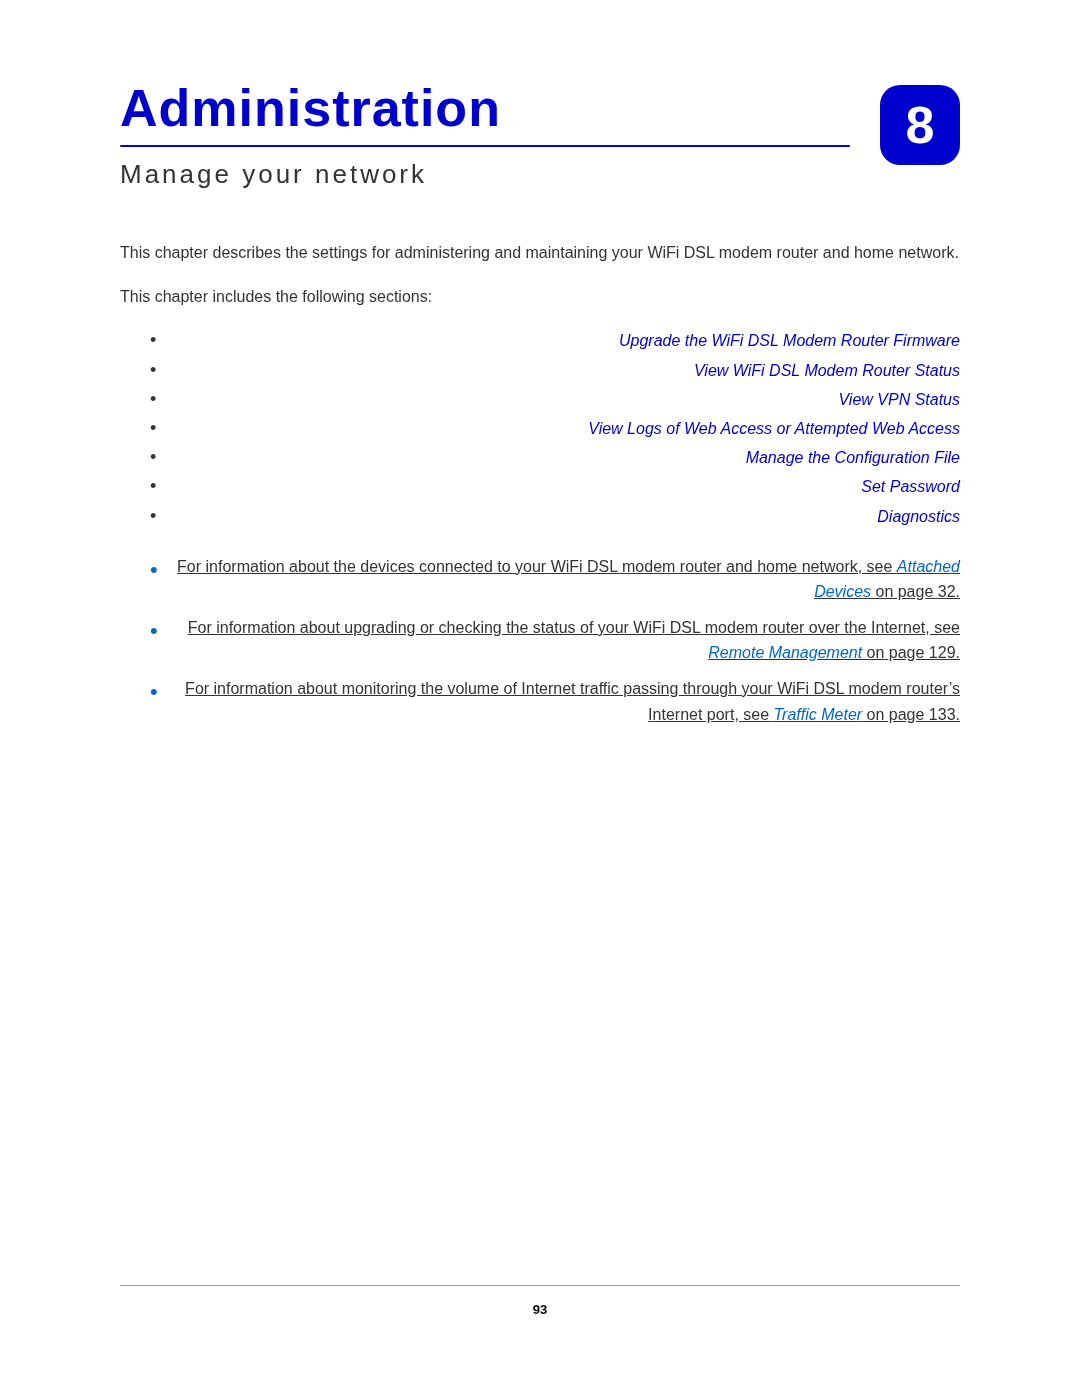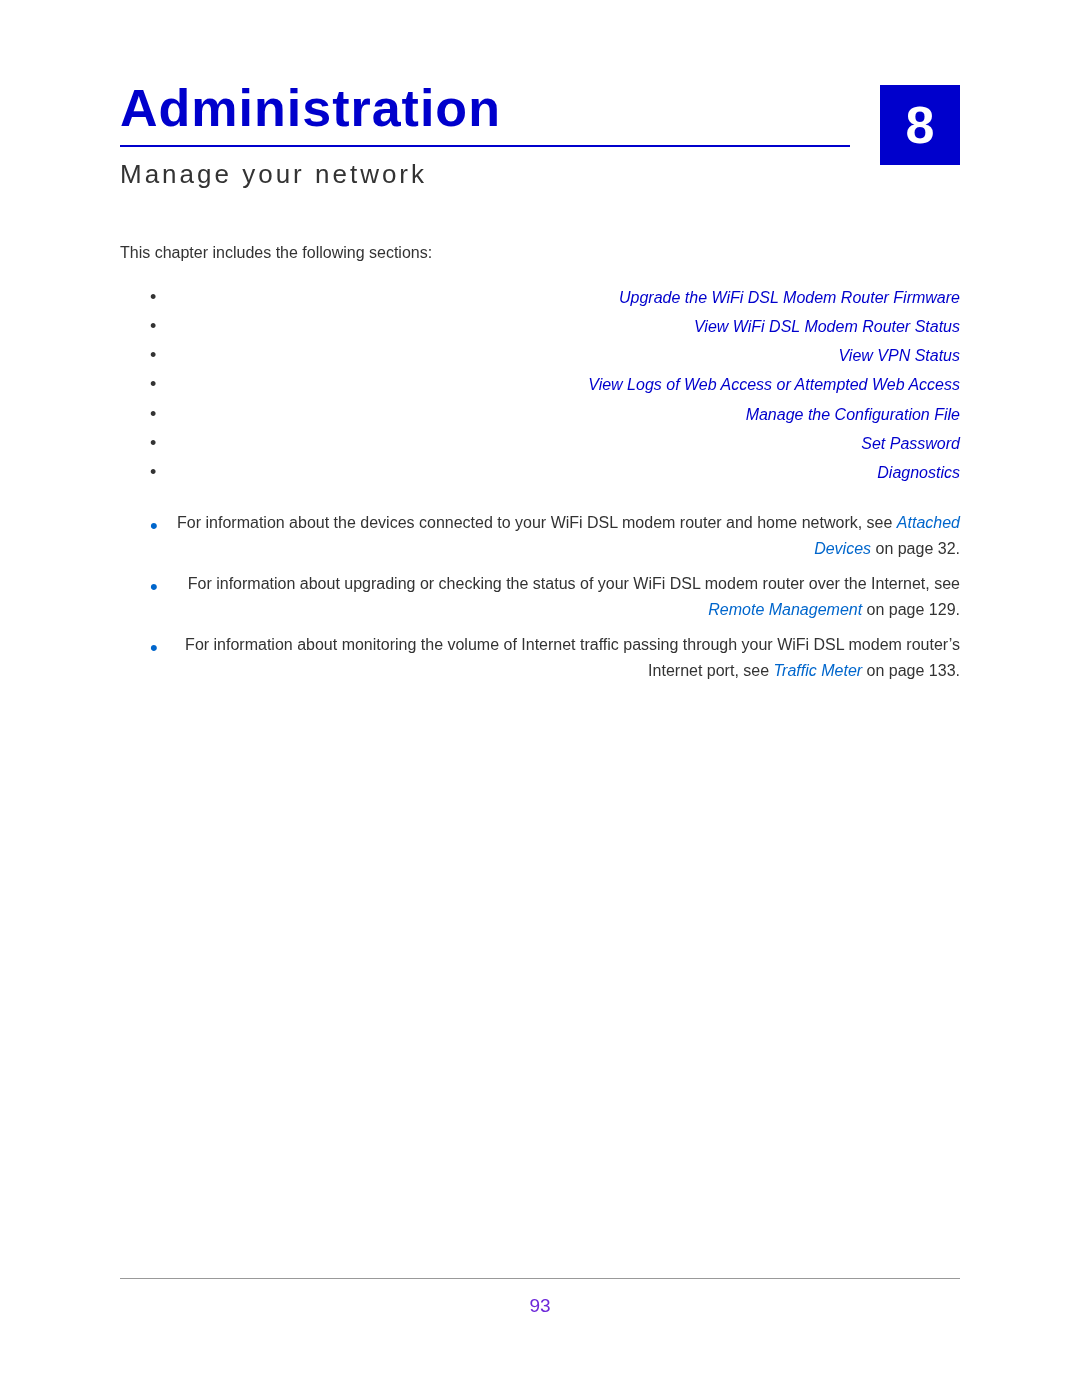--- a/index.html
+++ b/index.html
@@ -1,18 +1,19 @@
 <!DOCTYPE html>
 <html><head>
   <meta charset="utf-8">
   <style>
     * {
       margin: 0;
       padding: 0;
       box-sizing: border-box;
+      border-radius: 20px;
     }
 
     body {
       width: 1080px;
       min-height: 1397px;
       background: #ffffff;
       font-family: Arial, Helvetica, sans-serif;
       color: #333333;
       position: relative;
     }
@@ -119,20 +120,21 @@
 
     .link {
       color: #0000cc;
       font-style: italic;
       text-decoration: none;
     }
 
     .bullet-list.spaced-list li {
       margin-bottom: 10px;
       line-height: 1.6;
+      text-decoration: underline;
     }
 
     .bullet-list.spaced-list li::before {
       color: #0066cc;
       font-size: 22px;
       top: -1px;
     }
 
     .inline-link {
       color: #0066cc;
@@ -146,42 +148,44 @@
     }
 
     .footer-divider {
       border: none;
       border-top: 1px solid #999999;
       margin-bottom: 16px;
     }
 
     .footer-page-number {
       text-align: center;
-      font-size: 19px;
-      color: #6d28d9;
+      font-size: 13px;
+      color: #000000;
+      font-weight: bold;
     }
   </style>
 </head>
 <body>
 
 <div class="page-container">
 
   <div class="header-section">
     <div class="title-block">
       <div class="chapter-title">Administration</div>
       <hr class="title-divider">
       <div class="chapter-subtitle">Manage your network</div>
     </div>
     <div class="chapter-number-box">
       <span class="chapter-number">8</span>
     </div>
   </div>
 
   <div class="content-body">
 
+    <p class="paragraph">This chapter describes the settings for administering and maintaining your WiFi DSL modem router and home network.</p>
 
     <p class="paragraph">This chapter includes the following sections:</p>
 
     <ul class="bullet-list">
       <li>
         <a class="link" href="#">Upgrade the WiFi DSL Modem Router Firmware</a>
       </li>
       <li>
         <a class="link" href="#">View WiFi DSL Modem Router Status</a>
       </li>

